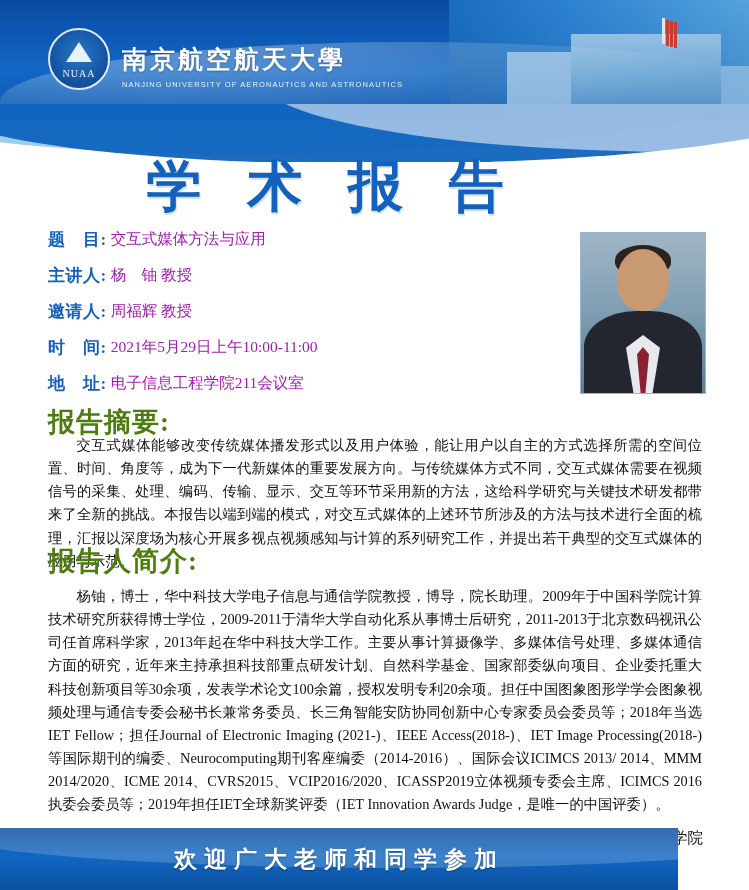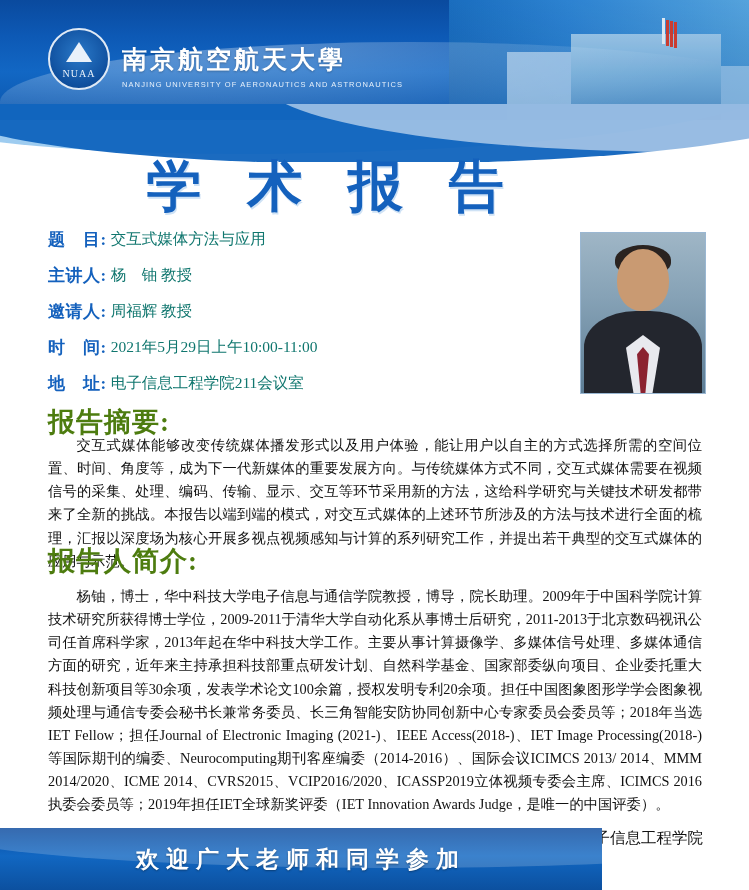--- a/index.html
+++ b/index.html
@@ -198,21 +198,21 @@
   }
   .info-label {
     color: #1461bd;
     font-weight: bold;
     font-size: 17px;
     white-space: nowrap;
     flex: 0 0 auto;
     letter-spacing: 0.5px;
   }
   .info-value {
-    color: #0f766e;
+    color: #a21caf;
     font-size: 15.5px;
     margin-left: 4px;
   }
 
   
   .portrait {
     position: absolute;
     left: 580px;
     top: 232px;
     width: 124px;
@@ -307,21 +307,21 @@
     color: #111111;
     font-family: "Liberation Serif", serif;
     font-size: 15.5px;
   }
 
   
   .footer {
     position: absolute;
     left: 0;
     bottom: 0;
-    width: 602px;
+    width: 678px;
     height: 62px;
     background: linear-gradient(180deg, #0a4a9e 0%, #1167c2 45%, #0c509f 100%);
     overflow: hidden;
   }
   .footer .fwave {
     position: absolute;
     left: -80px;
     top: -40px;
     width: 920px;
     height: 80px;

